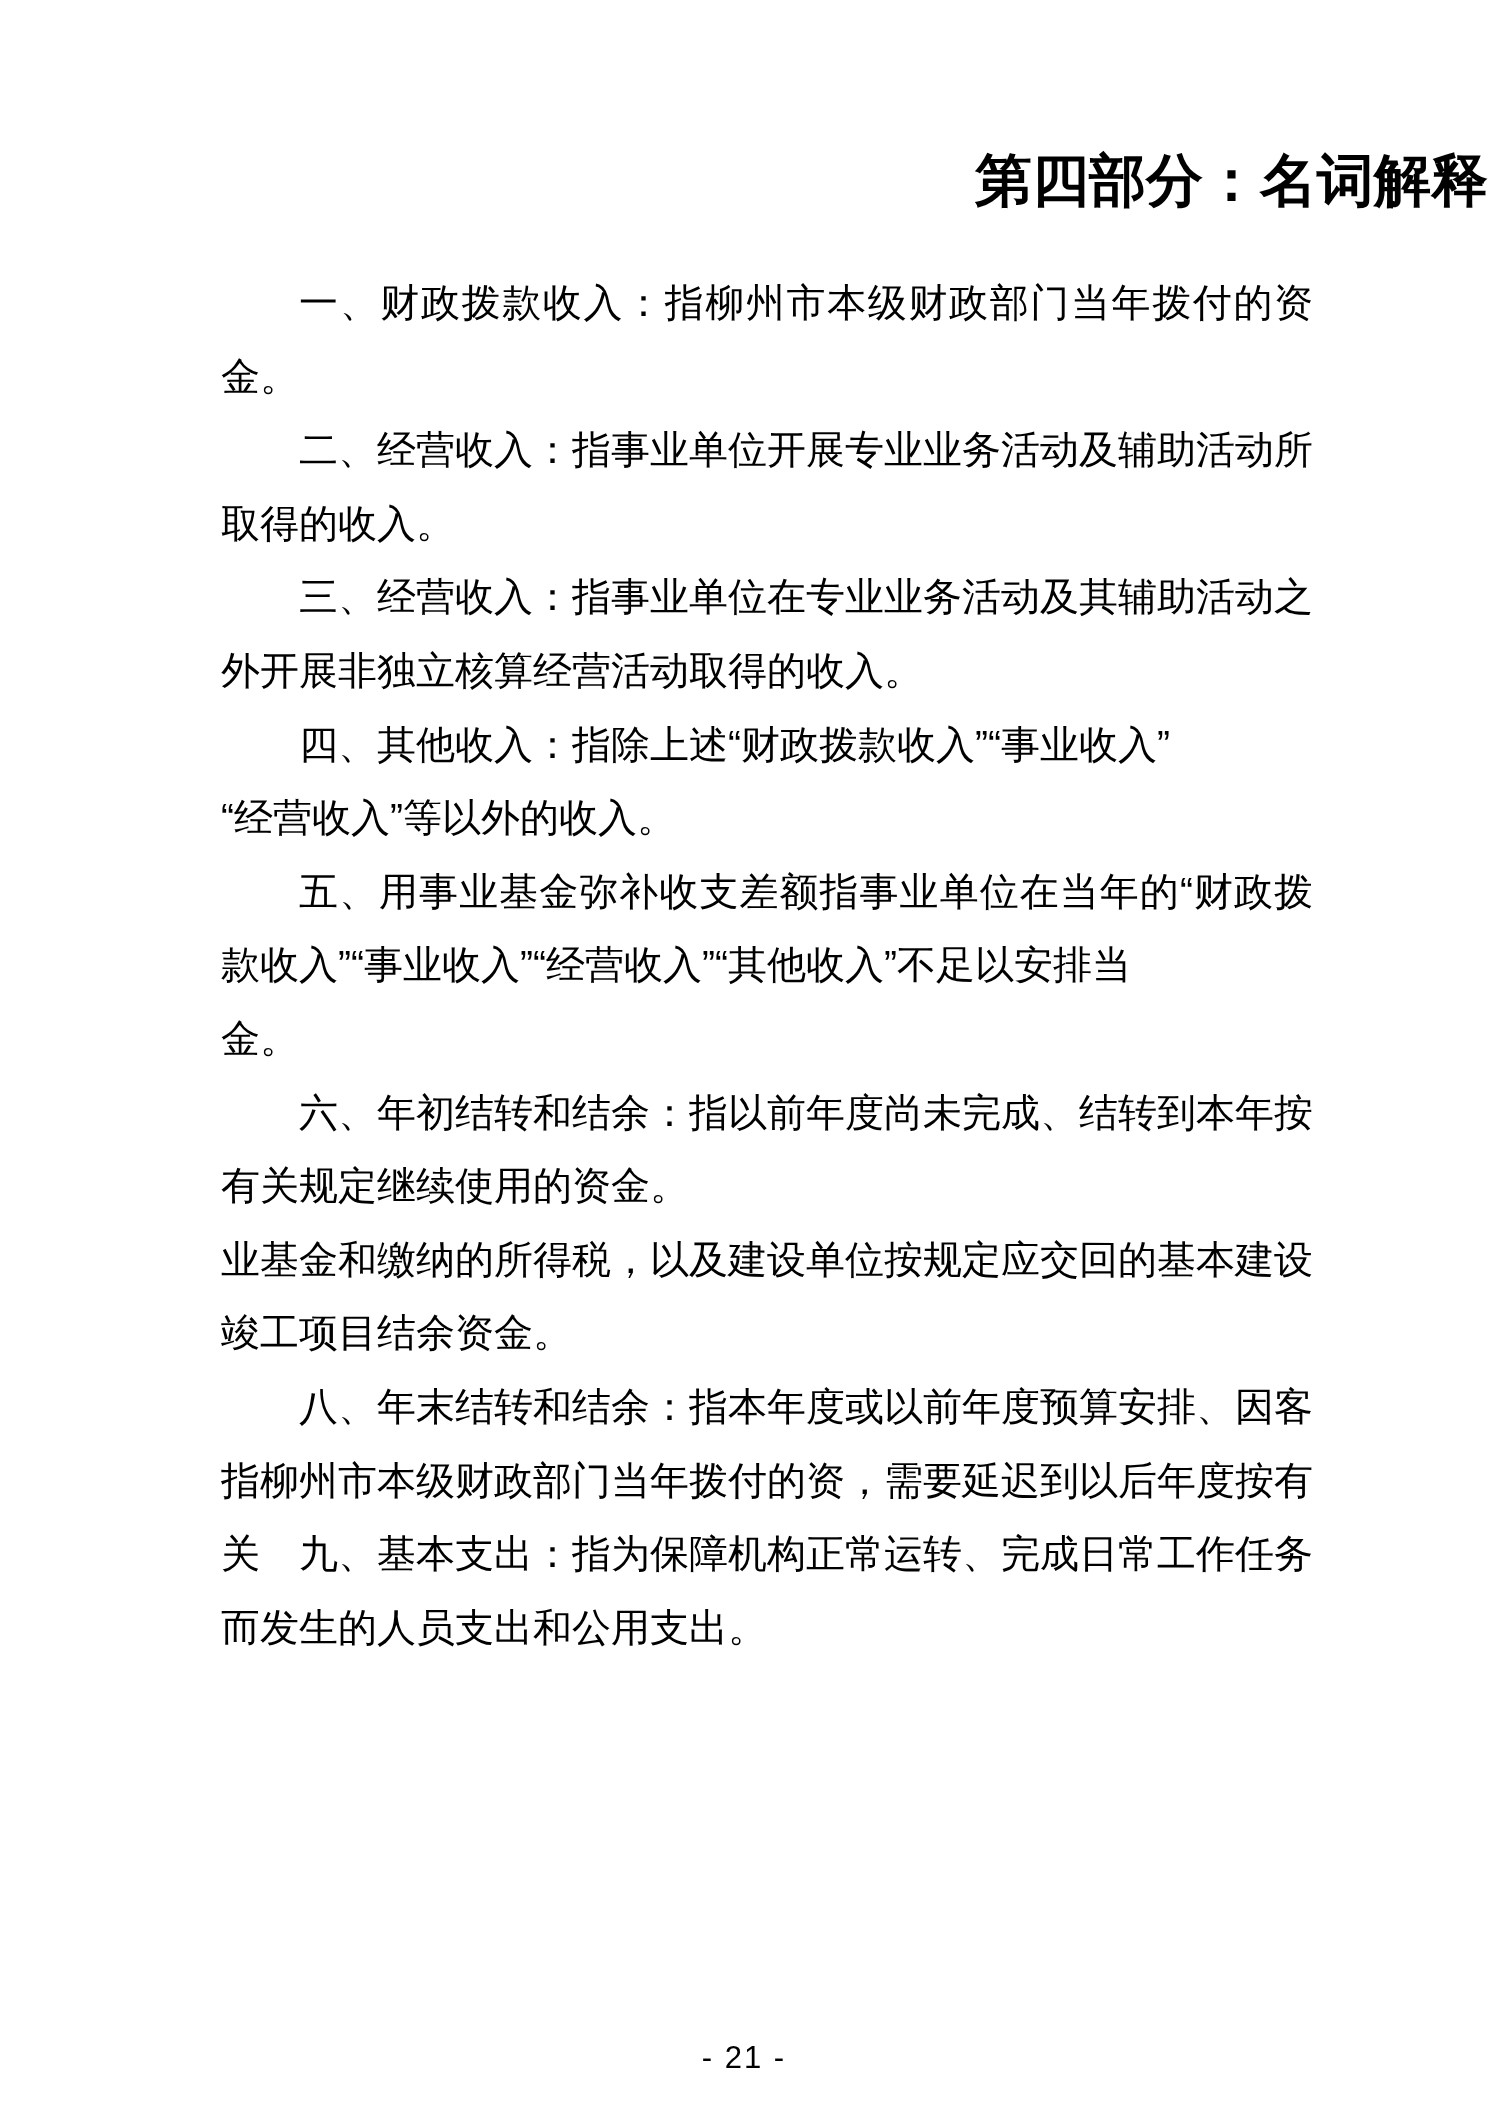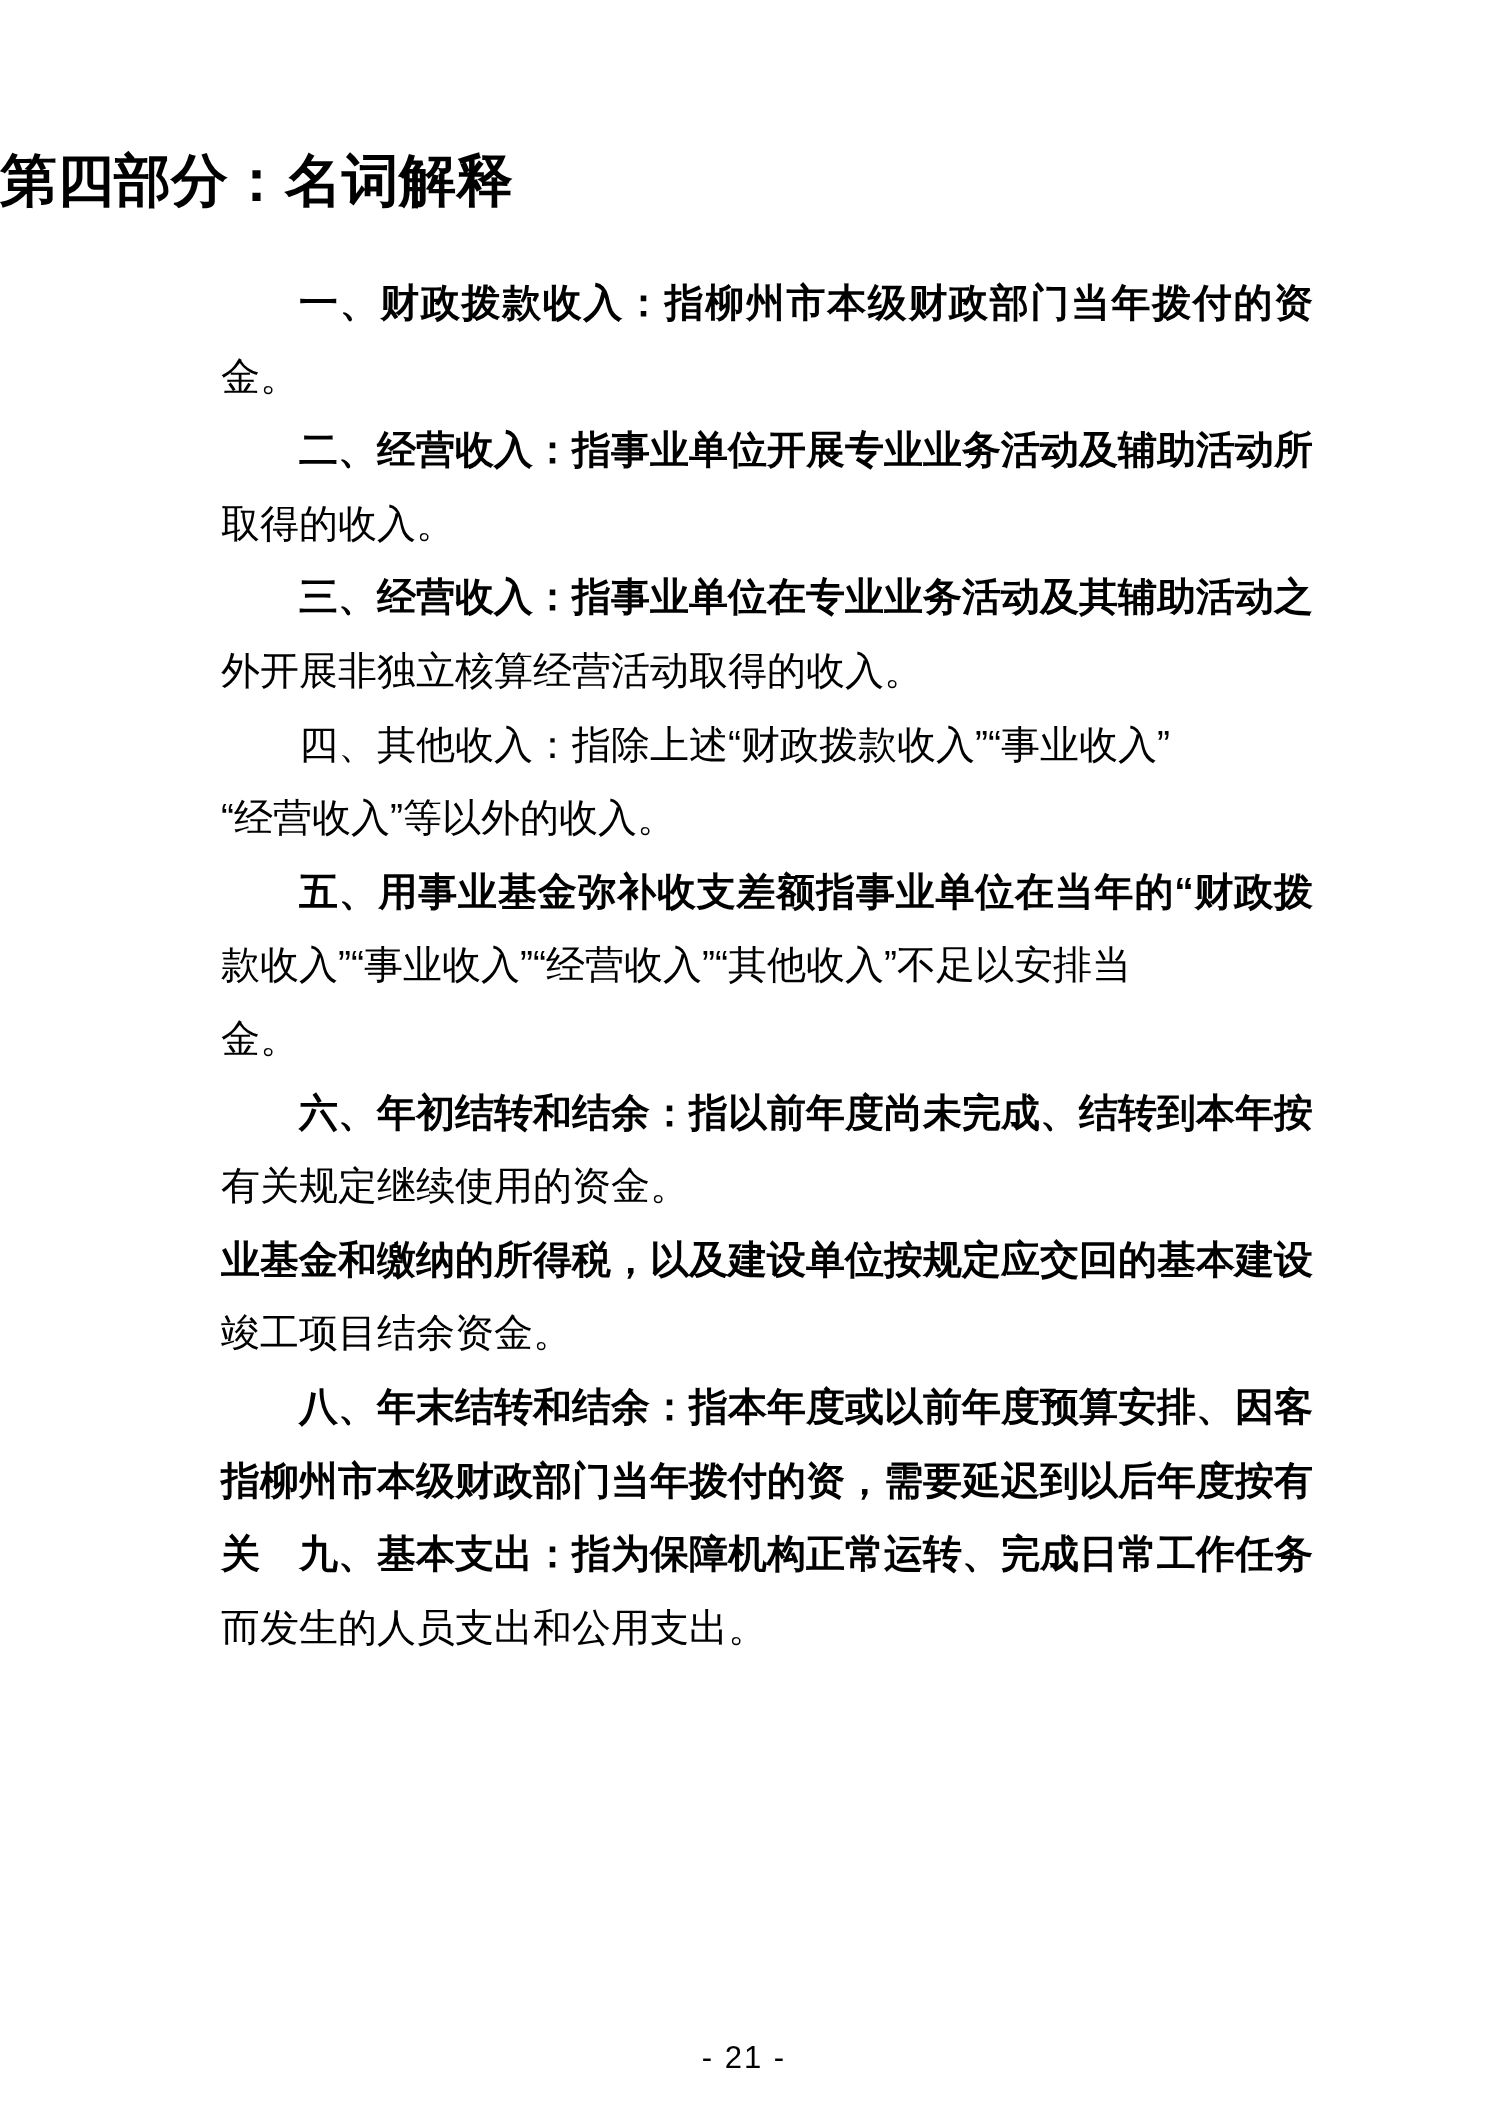--- a/index.html
+++ b/index.html
@@ -14,21 +14,21 @@
     background: #ffffff;
     color: #000000;
     font-family: "Liberation Sans", "DejaVu Sans", sans-serif;
     overflow: hidden;
   }
   .doc-title {
     position: absolute;
     top: 143px;
     left: 0;
     width: 100%;
-    text-align: left;
+    text-align: right;
     font-size: 57px;
     line-height: 74px;
     font-weight: 700;
     letter-spacing: 0px;
     white-space: nowrap;
   }
   .content {
     position: absolute;
     left: 221px;
     top: 266px;
@@ -43,21 +43,20 @@
     font-weight: 500;
   }
   .line.indent {
     text-indent: 78px;
   }
   .line.justify {
     white-space: normal;
     text-align: justify;
     text-align-last: justify;
     text-justify: inter-character;
-    font-weight: bold;
   }
   .page-number {
     position: absolute;
     top: 2038px;
     left: 0;
     width: 100%;
     text-align: center;
     font-size: 31px;
     line-height: 40px;
     letter-spacing: 2px;

